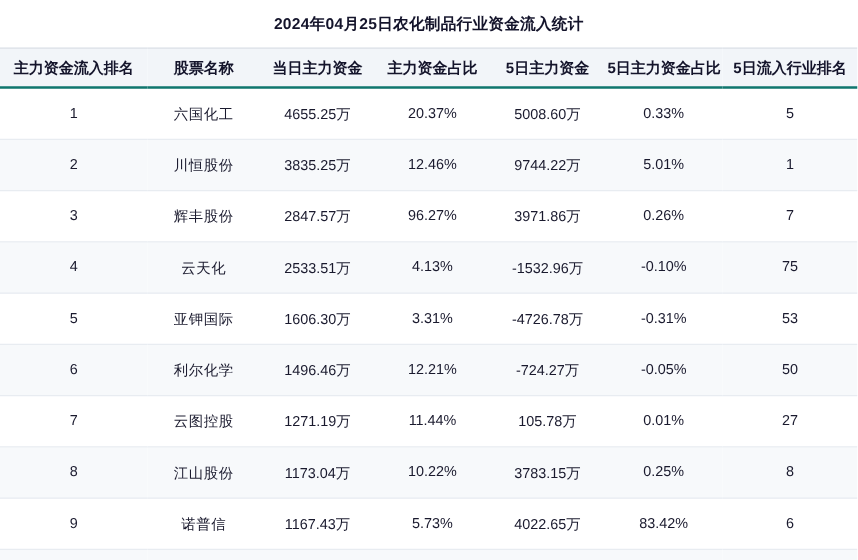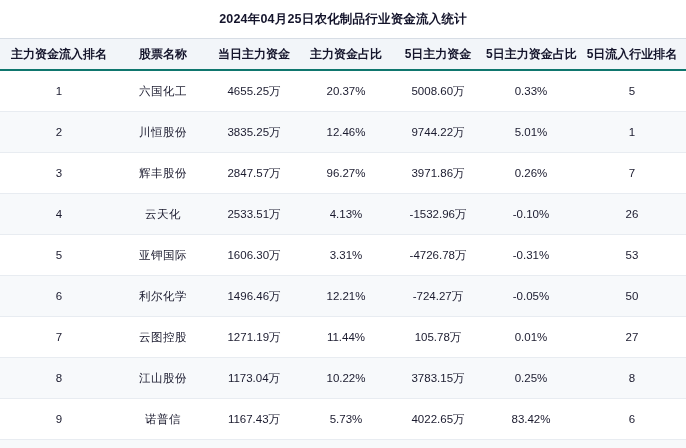--- a/index.html
+++ b/index.html
@@ -130,21 +130,21 @@
         <td>0.26%</td>
         <td>7</td>
       </tr>
       <tr class="even-row">
         <td>4</td>
         <td class="name-cell">云天化</td>
         <td>2533.51万</td>
         <td>4.13%</td>
         <td>-1532.96万</td>
         <td>-0.10%</td>
-        <td>26</td>
+        <td>75</td>
       </tr>
       <tr class="odd-row">
         <td>5</td>
         <td class="name-cell">亚钾国际</td>
         <td>1606.30万</td>
         <td>3.31%</td>
         <td>-4726.78万</td>
         <td>-0.31%</td>
         <td>53</td>
       </tr>

